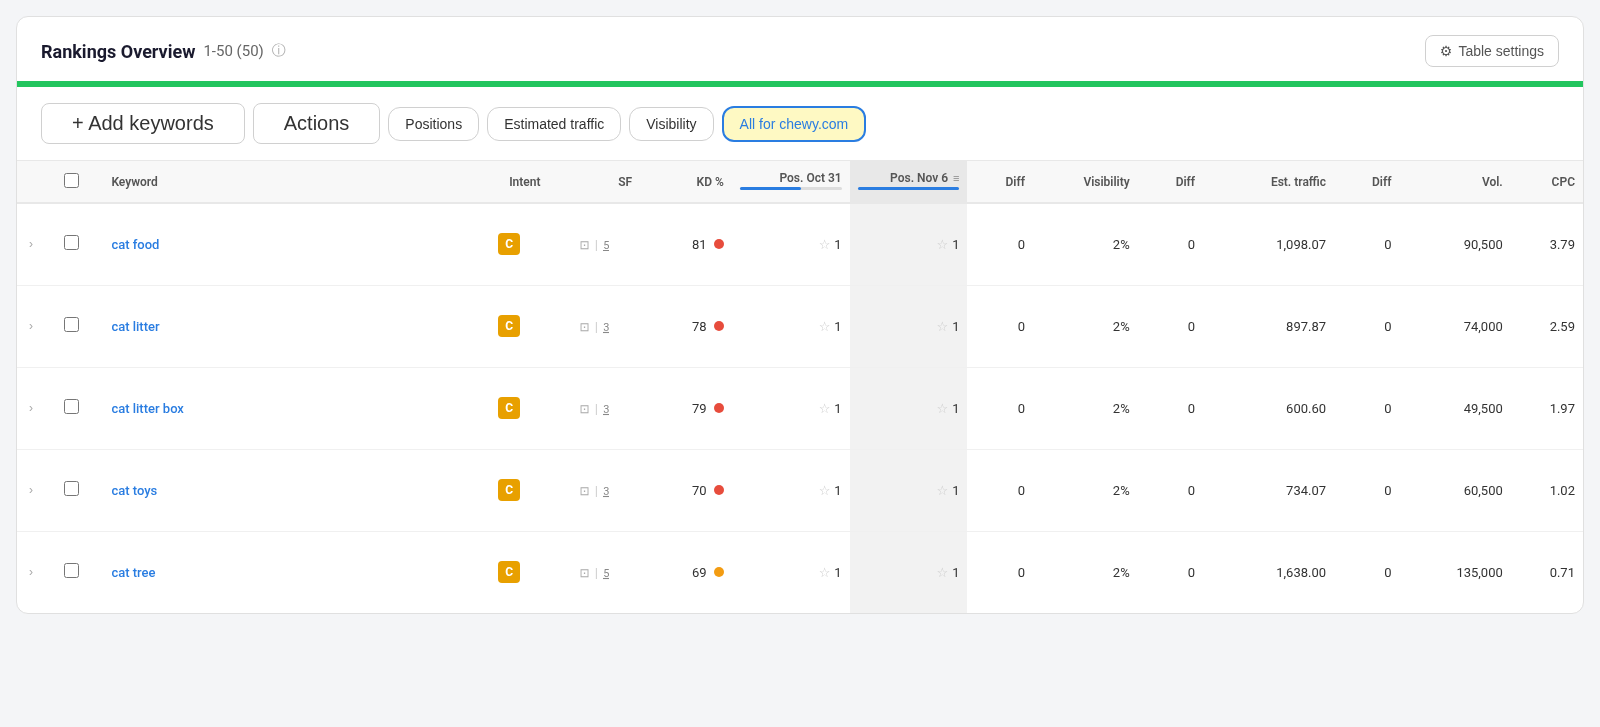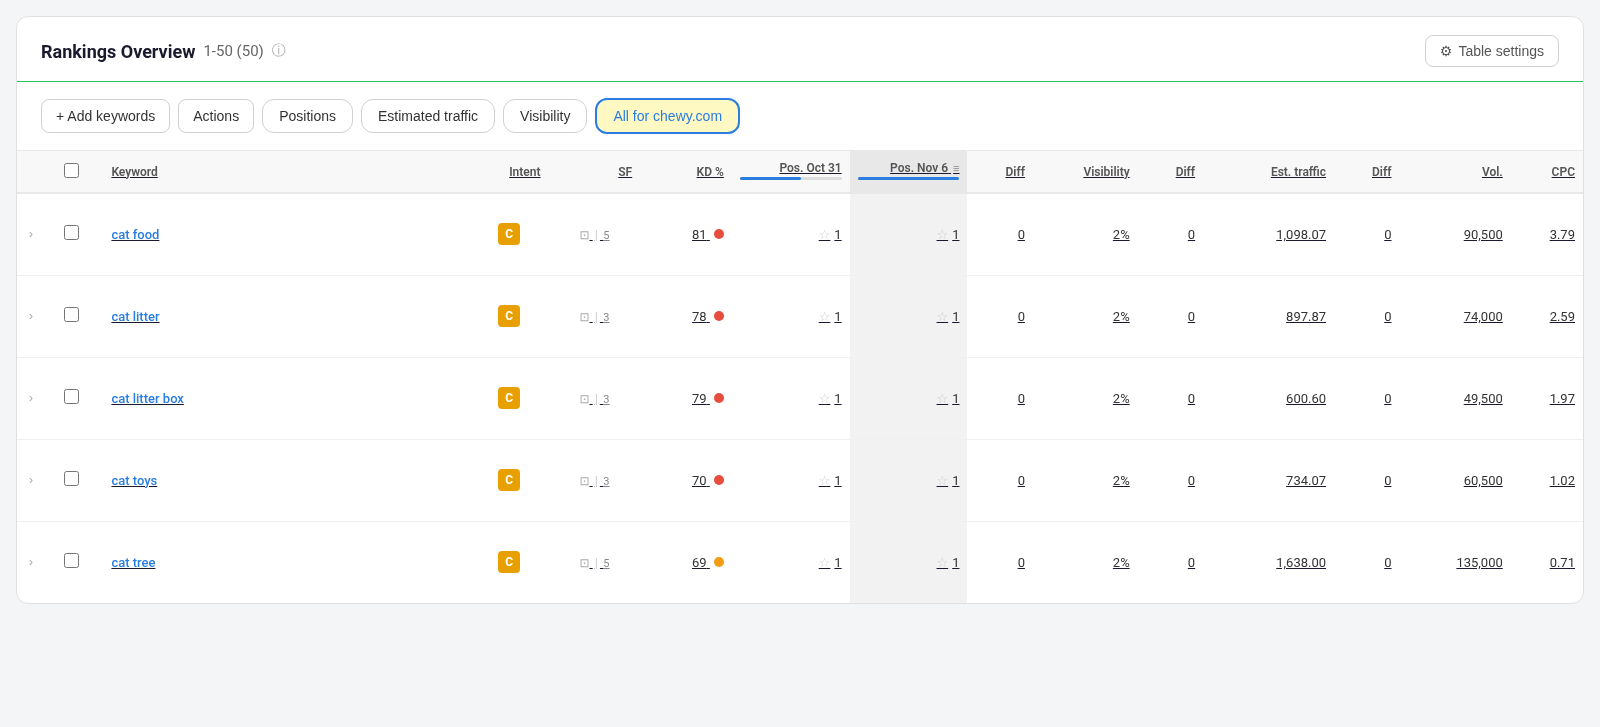--- a/index.html
+++ b/index.html
@@ -15,21 +15,21 @@
       border: 1px solid #e0e0e0;
       margin: 16px;
       padding: 0;
       overflow: hidden;
     }
     .header {
       display: flex;
       align-items: center;
       justify-content: space-between;
       padding: 18px 24px 14px 24px;
-      border-bottom: 1px solid #22c55e;
+      border-bottom: 6px solid #22c55e;
     }
     .header-left {
       display: flex;
       align-items: center;
       gap: 8px;
     }
     .header-title {
       font-size: 18px;
       font-weight: 700;
       color: #1a1a2e;
@@ -71,22 +71,22 @@
       padding: 9px 18px;
       font-size: 14px;
       font-weight: 600;
       cursor: pointer;
     }
     .btn-secondary {
       background: #fff;
       color: #333;
       border: 1px solid #d0d0d0;
       border-radius: 8px;
-      padding: 8px 14px;
-      font-size: 14px;
+      padding: 8px 30px;
+      font-size: 20px;
       cursor: pointer;
       display: flex;
       align-items: center;
       gap: 4px;
     }
     .btn-filter {
       background: #fff;
       color: #333;
       border: 1px solid #d0d0d0;
       border-radius: 12px;
@@ -255,21 +255,21 @@
       <span>Estimated traffic</span>
     </button>
     <button class="btn-filter">
       <span>Visibility</span>
     </button>
     <button class="btn-filter active">
       <span>All for chewy.com</span>
     </button>
   </div>
 
-  <div style="overflow-x:auto;text-decoration:underline;">
+  <div style="overflow-x:auto;">
     <table>
       <thead>
         <tr>
           <th class="left col-expand"></th>
           <th class="left col-check">
             <input type="checkbox" class="checkbox" style="">
           </th>
           <th class="left col-keyword">
             <span>Keyword</span>
           </th>

